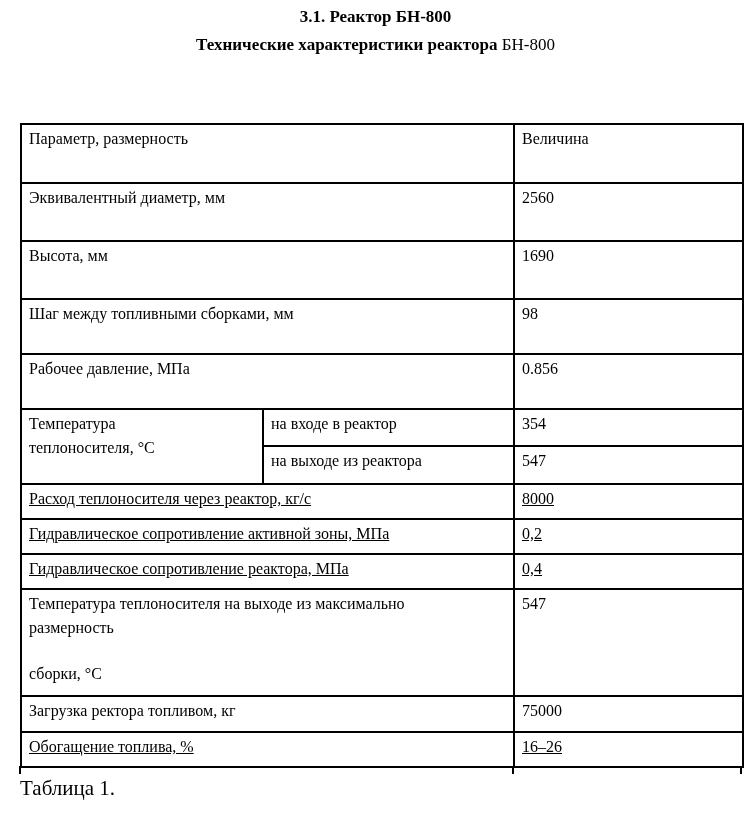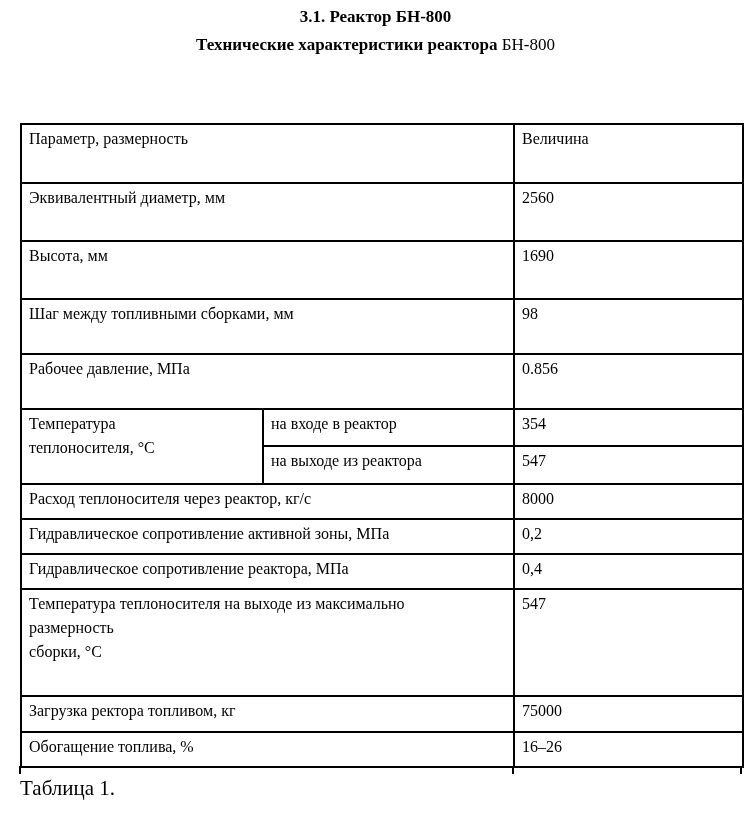--- a/index.html
+++ b/index.html
@@ -57,24 +57,24 @@
     vertical-align: top;
     padding: 2px 6px 2px 7px;
     overflow: hidden;
     font-weight: normal;
   }
   tr.h59  { height: 59px; }
   tr.h58  { height: 58px; }
   tr.h55  { height: 55px; }
   tr.h37  { height: 37px; }
   tr.h38  { height: 38px; }
-  tr.h35  { height: 35px; }
+  tr.h35  { height: 35px; text-decoration: underline; }
   tr.h107 { height: 107px; }
   tr.h36  { height: 36px; }
-  .para2 { margin-top: 0; }
+  .para2 { margin-top: 22px; }
   .caption {
     position: absolute;
     left: 20px;
     top: 777px;
     font-size: 21px;
     line-height: 22px;
   }
   .border-stub {
     position: absolute;
     top: 766px;

